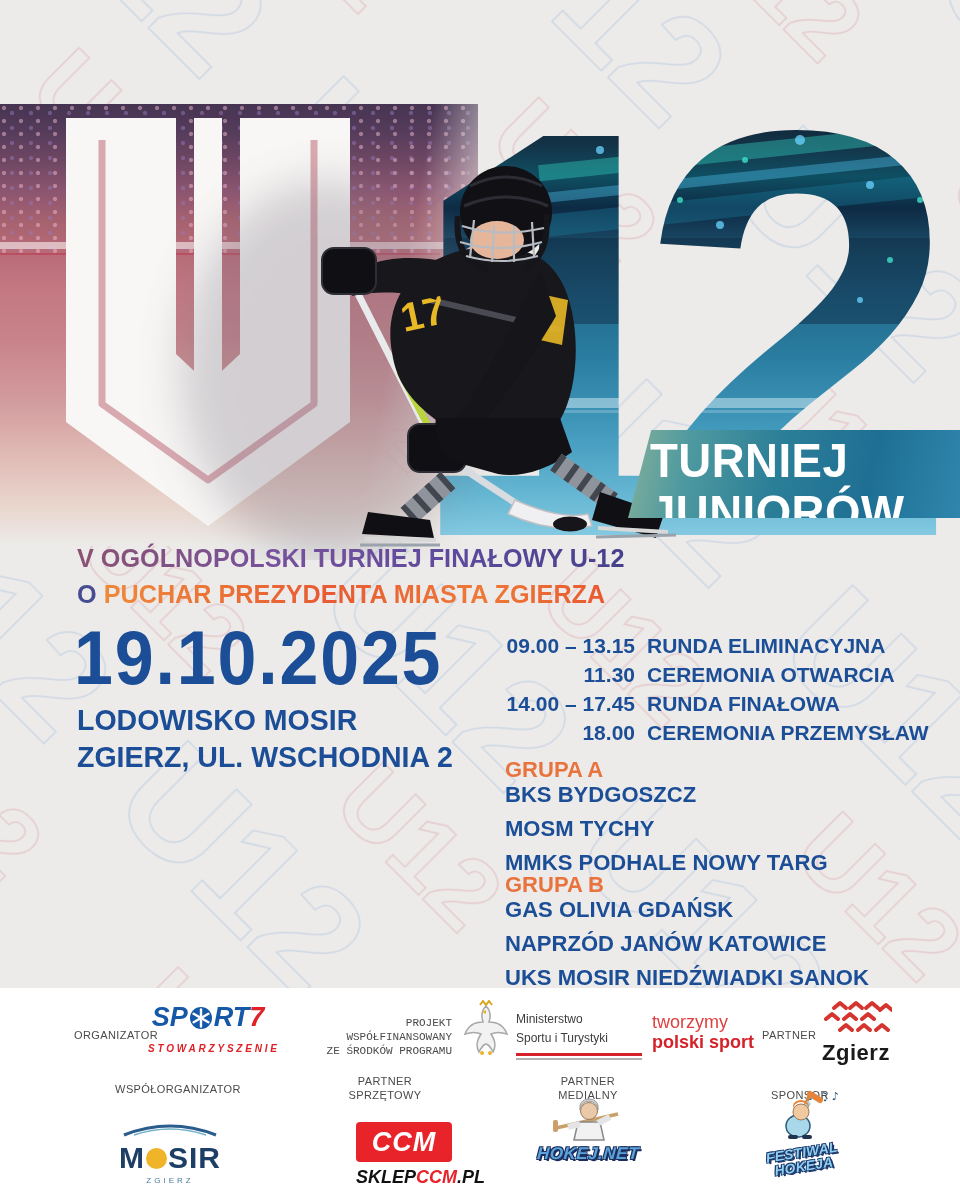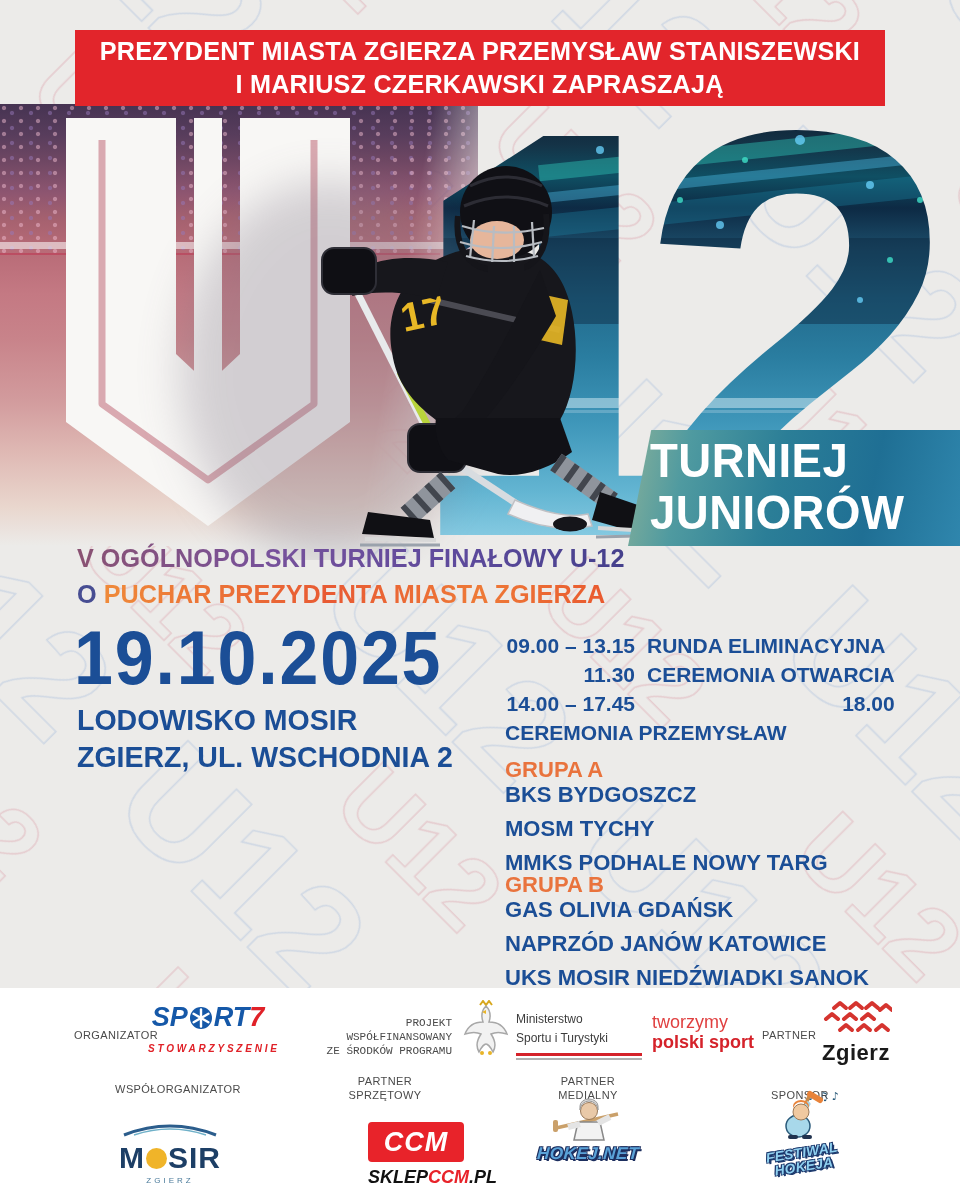--- a/index.html
+++ b/index.html
@@ -30,21 +30,21 @@
       radial-gradient(circle at 12px 9px, rgba(150,120,185,.55) 0 1.6px, transparent 2.6px);
     background-size:17px 13px, 19px 15px; }
   .boards-band { position:absolute; left:0; top:138px; width:94%; height:7px;
                  background:rgba(255,255,255,.55); }
   .boards-line { position:absolute; left:0; top:149px; width:92%; height:2px;
                  background:rgba(190,40,70,.45); }
 
   .hero-svg { position:absolute; left:0; top:0; z-index:3; }
 
   
-  .tj-panel { position:absolute; left:628px; top:430px; width:332px; height:116px; z-index:4;
+  .tj-panel { position:absolute; left:628px; top:430px; width:332px; height:88px; z-index:4;
     clip-path:polygon(7% 0,100% 0,100% 100%,0 100%);
     background:linear-gradient(102deg,#86b09a 0%,#4f9aa0 18%,#2b7e97 45%,#1f6f94 72%,#2f86ad 100%);
     padding:4px 16px 0 22px; }
   .tj-panel div { color:#fff; font-weight:800; font-size:49px; line-height:52px;
     letter-spacing:.5px; transform:scaleX(.93); transform-origin:left; white-space:nowrap; }
 
   
   .title1 { position:absolute; left:77px; top:543px; z-index:6; font-weight:800; font-size:26px;
     white-space:nowrap; transform:scaleX(.97); transform-origin:left;
     background:linear-gradient(90deg,#8a5272 0%,#77519b 35%,#5d4a9c 70%,#45408c 100%);
@@ -100,21 +100,21 @@
   .polsport .p2 { font-size:18px; font-weight:800; color:#d5222a; line-height:20px; }
   .zgierz { position:absolute; left:818px; top:8px; width:76px; text-align:center; }
   .zgierz .zname { font-size:22px; font-weight:800; color:#1a1a1a; letter-spacing:.5px; margin-top:0; }
 
   .mosir { position:absolute; left:116px; top:134px; width:108px; text-align:center; }
   .mosir-row { display:flex; align-items:center; justify-content:center; }
   .mosir-row .ml { font-size:30px; font-weight:800; color:#1d3f66; letter-spacing:1px; }
   .mosir-dot { width:21px; height:21px; border-radius:50%; background:#f0b429; margin:0 1px; }
   .mosir-city { font-size:8px; letter-spacing:3px; color:#4a7a9a; margin-top:1px; }
 
-  .ccm { position:absolute; left:336px; top:134px; width:100px; text-align:center;padding-left:32px; }
+  .ccm { position:absolute; left:324px; top:134px; width:100px; text-align:center;padding-left:32px; }
   .ccm-box { width:96px; height:40px; background:#e8232a; border-radius:4px;
              display:flex; align-items:center; justify-content:center; }
   .ccm-box span { color:#fff; font-weight:800; font-style:italic; font-size:27px; letter-spacing:1px; }
   .ccm-sub { margin-top:5px; font-weight:800; font-style:italic; font-size:18px; white-space:nowrap; }
   .ccm-sub .blk { color:#111111; } .ccm-sub .red { color:#e8232a; }
 
   .hokejnet { position:absolute; left:518px; top:110px; width:140px; text-align:center; }
   .hn-text { margin-top:-4px; font-weight:800; font-style:italic; font-size:17px;
     color:#5aa2d8; letter-spacing:.5px; transform:skewX(-4deg);
     text-shadow:-1px -1px 0 #1d2f5f,1px -1px 0 #1d2f5f,-1px 1px 0 #1d2f5f,1px 1px 0 #1d2f5f,2px 2px 0 #1d2f5f; }
@@ -260,41 +260,38 @@
       </g>
       <rect x="488" y="262" width="36" height="14" fill="#17171c"></rect>
     </g>
   </svg>
 
   <div class="tj-panel">
     <div>TURNIEJ</div>
     <div>JUNIORÓW</div>
   </div>
 
-  <div class="banner">
-    <div>PREZYDENT MIASTA ZGIERZA PRZEMYSŁAW STANISZEWSKI</div>
-    <div>I MARIUSZ CZERKAWSKI ZAPRASZAJĄ</div>
-  </div>
 
   <div class="title1">V OGÓLNOPOLSKI TURNIEJ FINAŁOWY U-12</div>
   <div class="title2">
     <span class="o-prefix">O</span>
     <span class="orange">PUCHAR PREZYDENTA MIASTA ZGIERZA</span>
   </div>
 
   <div class="date-big">19.10.2025</div>
   <div class="venue1">LODOWISKO MOSIR</div>
   <div class="venue2">ZGIERZ, UL. WSCHODNIA 2</div>
 
   <div class="schedule">
     <div class="t">09.00 – 13.15</div>
     <div class="l">RUNDA ELIMINACYJNA</div>
     <div class="t">11.30</div>
     <div class="l">CEREMONIA OTWARCIA</div>
     <div class="t">14.00 – 17.45</div>
+    <div class="l">RUNDA FINAŁOWA</div>
     <div class="t">18.00</div>
     <div class="l">CEREMONIA PRZEMYSŁAW</div>
   </div>
 
   <div class="group-header" style="top:757px">GRUPA A</div>
   <div class="team" style="top:782px">BKS BYDGOSZCZ</div>
   <div class="team" style="top:816px">MOSM TYCHY</div>
   <div class="team" style="top:850px">MMKS PODHALE NOWY TARG</div>
   <div class="group-header" style="top:872px">GRUPA B</div>
   <div class="team" style="top:897px">GAS OLIVIA GDAŃSK</div>

